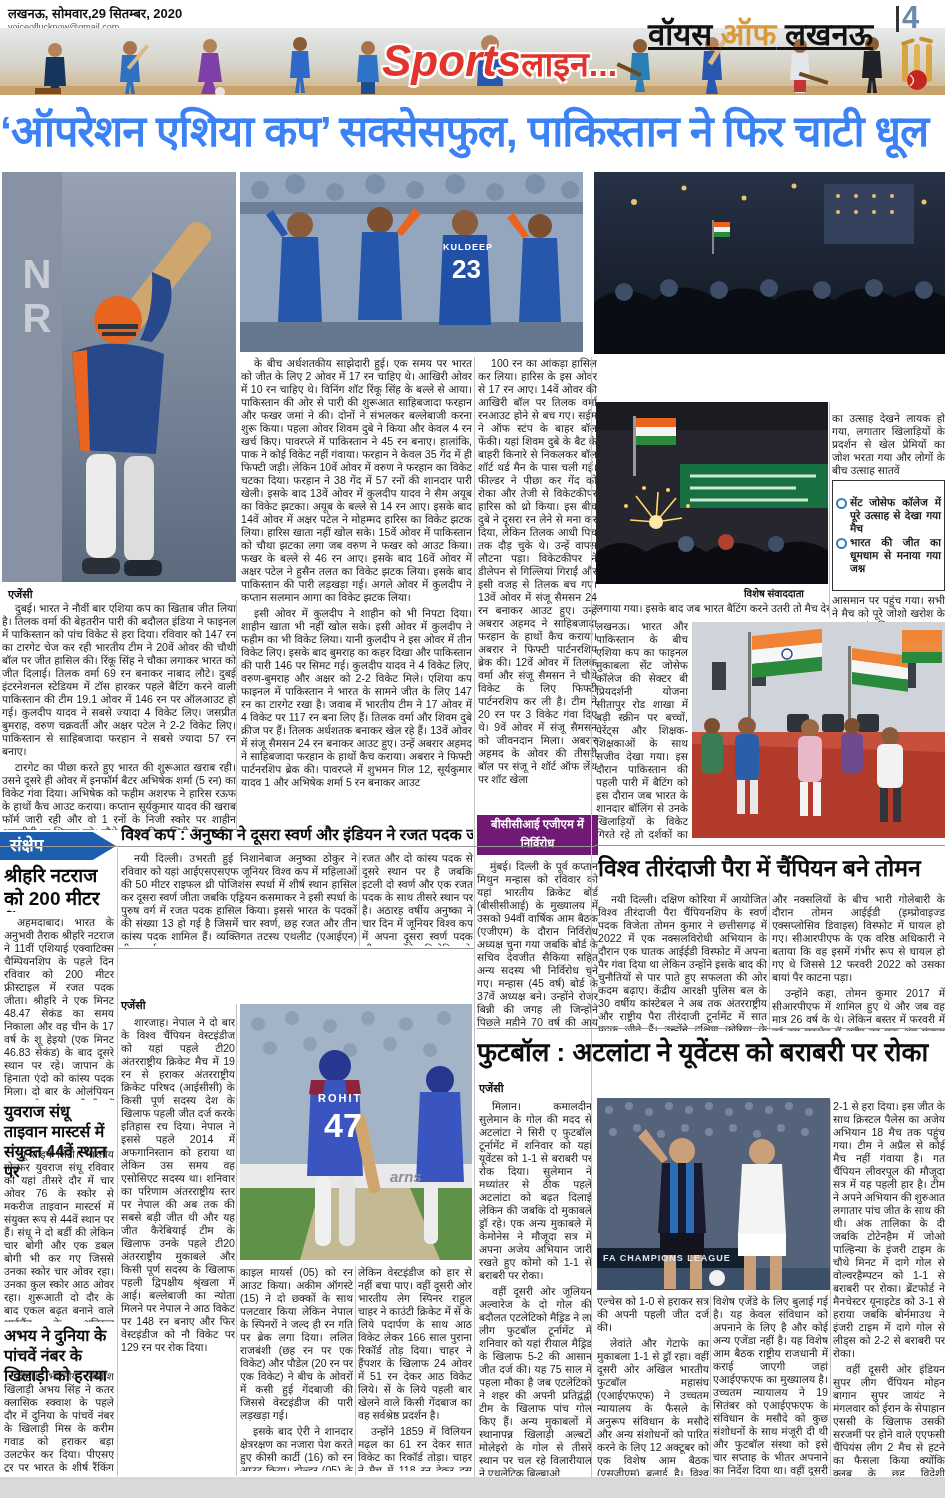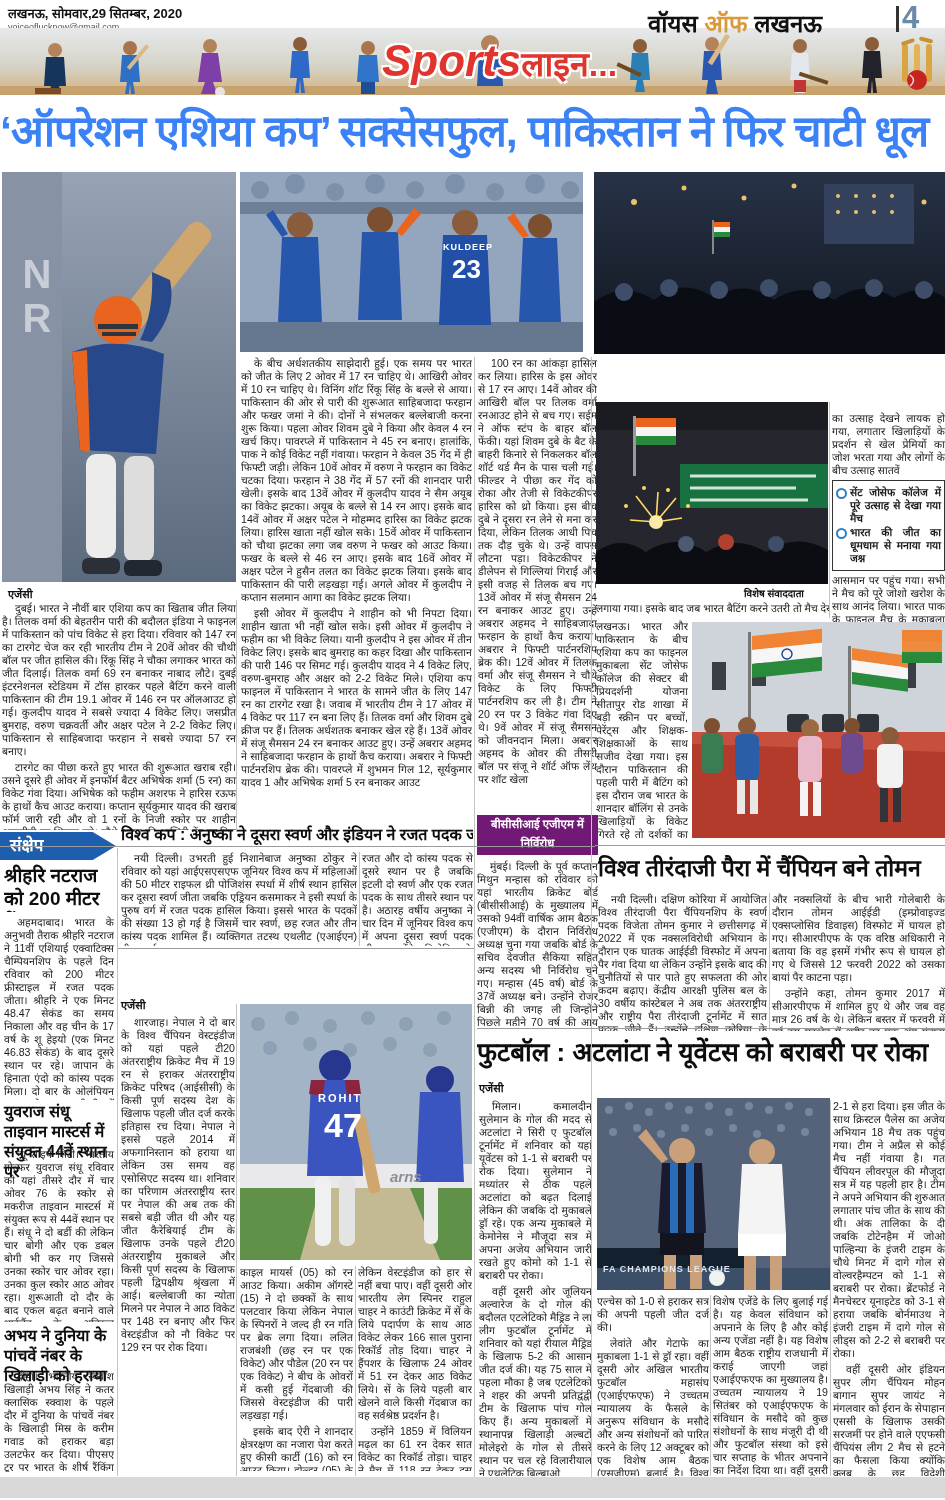--- a/index.html
+++ b/index.html
@@ -13,37 +13,37 @@
   .headline-main{position:absolute;left:0;top:96px;width:945px;height:72px;
      font-size:43px;line-height:70px;font-weight:900;color:#3b82f6;letter-spacing:-1px;}
   .sec-head{position:absolute;font-weight:900;color:#0d0d0d;}
   .vrule{position:absolute;width:1px;background:#c3c3c3;}
   .hrule{position:absolute;height:1px;background:#9b9b9b;}
   .photo{position:absolute;overflow:hidden;background:#98a4b5;}
   .photo svg{display:block;}
   .ovl{position:absolute;color:#fff;font-weight:bold;}
   .dateline{position:absolute;left:8px;top:4px;font-size:13px;font-weight:bold;color:#111;}
   .email{position:absolute;left:8px;top:22px;font-size:9px;color:#555;}
-  .masthead{position:absolute;left:648px;top:6px;font-size:24px;font-weight:900;color:#111;white-space:nowrap;}
+  .masthead{position:absolute;left:648px;top:12px;font-size:31px;font-weight:900;color:#111;white-space:nowrap;text-decoration:underline;}
   .masthead .w2{color:#d99a3c;}
   .pagenum{position:absolute;left:902px;top:0px;font-size:31px;font-weight:900;color:#6b89a8;}
   .pgbar{position:absolute;left:896px;top:6px;width:3px;height:26px;background:#333;}
   .sports-logo{position:absolute;left:382px;top:36px;white-space:nowrap;}
   .sports-logo .en{font-size:44px;font-weight:900;font-style:italic;color:#e0342c;
      text-shadow:-2px -2px 0 #fff,2px -2px 0 #fff,-2px 2px 0 #fff,2px 2px 0 #fff,0 3px 0 #fff;}
   .sports-logo .hi{font-size:34px;font-weight:900;color:#e0342c;
      text-shadow:-2px -2px 0 #fff,2px -2px 0 #fff,-2px 2px 0 #fff,2px 2px 0 #fff;}
   .brief-label{position:absolute;left:0;top:832px;width:116px;height:28px;background:#1d5fae;color:#fff;
      font-size:17px;font-weight:800;line-height:28px;padding-left:10px;box-sizing:border-box;
      clip-path:polygon(0 0,80% 0,100% 50%,80% 100%,0 100%);}
   .brief-head{position:absolute;left:4px;width:112px;font-weight:900;color:#0d0d0d;line-height:23px;font-size:19px;}
   .brief-head2{font-size:16px;line-height:20px;}
   .bcci-bar{position:absolute;left:477px;top:815px;width:121px;height:40px;background:#701a75;color:#fff;
      font-size:11.5px;font-weight:800;text-align:center;line-height:19px;overflow:hidden;}
-  .bullet-box{border:1.5px solid #333;padding:4px 3px;margin:3px 0;font-weight:700;}
+  .bullet-box{border:1.5px solid #333;padding:14px 3px;margin:3px 0;font-weight:700;}
   .bullet-row{display:flex;align-items:flex-start;margin:1px 0;text-indent:0;}
   .ring{flex:0 0 auto;width:7px;height:7px;border:2px solid #2d7fc1;border-radius:50%;margin:2px 3px 0 0;background:#fff;}
   .gray-strip{position:absolute;left:0;top:1477px;width:945px;height:21px;background:#d9d9d9;}
   .overline{position:absolute;left:596px;top:601px;width:234px;font-size:10.6px;white-space:nowrap;overflow:hidden;color:#1c1c1c;}
   .vtext{writing-mode:vertical-rl;text-orientation:upright;}
 </style>
 </head>
 <body>
 
 <div class="page">
@@ -539,21 +539,21 @@
 
       <g transform="translate(165,108)">
         <circle cx="0" cy="-54" r="13" fill="#c9a07a"></circle>
         <path d="M-20,-42 L20,-42 L24,28 L-24,28 Z" fill="#f4f4f4"></path>
         <rect x="-24" y="28" width="48" height="22" fill="#ffffff"></rect>
         <rect x="-18" y="50" width="12" height="36" fill="#c9a07a"></rect>
           <rect x="8" y="50" width="12" height="36" fill="#c9a07a"></rect>
       </g>
       <circle cx="120" cy="180" r="8" fill="#f2f2f2"></circle>
     </svg>
-    <div class="ovl" style="left:6px;top:166px;font-size:9px;letter-spacing:1px;color:#dfe6ee;">FA CHAMPIONS LEAGUE</div>
+    <div class="ovl" style="left:6px;top:155px;font-size:9px;letter-spacing:1px;color:#dfe6ee;">FA CHAMPIONS LEAGUE</div>
   </div>
 
   <div class="col" style="left:597px;top:1295px;width:112px;height:181px;">
     <p style="text-indent:0;">एल्चेस को 1-0 से हराकर सत्र की अपनी पहली जीत दर्ज की।</p>
     <p>लेवांते और गेटाफे का मुकाबला 1-1 से ड्रॉ रहा। वहीं दूसरी ओर अखिल भारतीय फुटबॉल महासंघ (एआईएफएफ) ने उच्चतम न्यायालय के फैसले के अनुरूप संविधान के मसौदे और अन्य संशोधनों को पारित करने के लिए 12 अक्टूबर को एक विशेष आम बैठक (एसजीएम) बुलाई है। विश्व फुटबॉल संचालन संस्था फीफा ने एआईएफएफ के लिए नया संविधान अपनाने की समय सीमा 30 अक्टूबर तक तय की है। एआईएफएफ के एक शीर्ष अधिकारी ने रविवार को बताया,</p>
   </div>
   <div class="col" style="left:713px;top:1295px;width:115px;height:181px;">
     <p style="text-indent:0;">विशेष एजेंडे के लिए बुलाई गई है। यह केवल संविधान को अपनाने के लिए है और कोई अन्य एजेंडा नहीं है। यह विशेष आम बैठक राष्ट्रीय राजधानी में कराई जाएगी जहां एआईएफएफ का मुख्यालय है। उच्चतम न्यायालय ने 19 सितंबर को एआईएफएफ के संविधान के मसौदे को कुछ संशोधनों के साथ मंजूरी दी थी और फुटबॉल संस्था को इसे चार सप्ताह के भीतर अपनाने का निर्देश दिया था। वहीं दूसरी ओर</p>
 
   </div>

